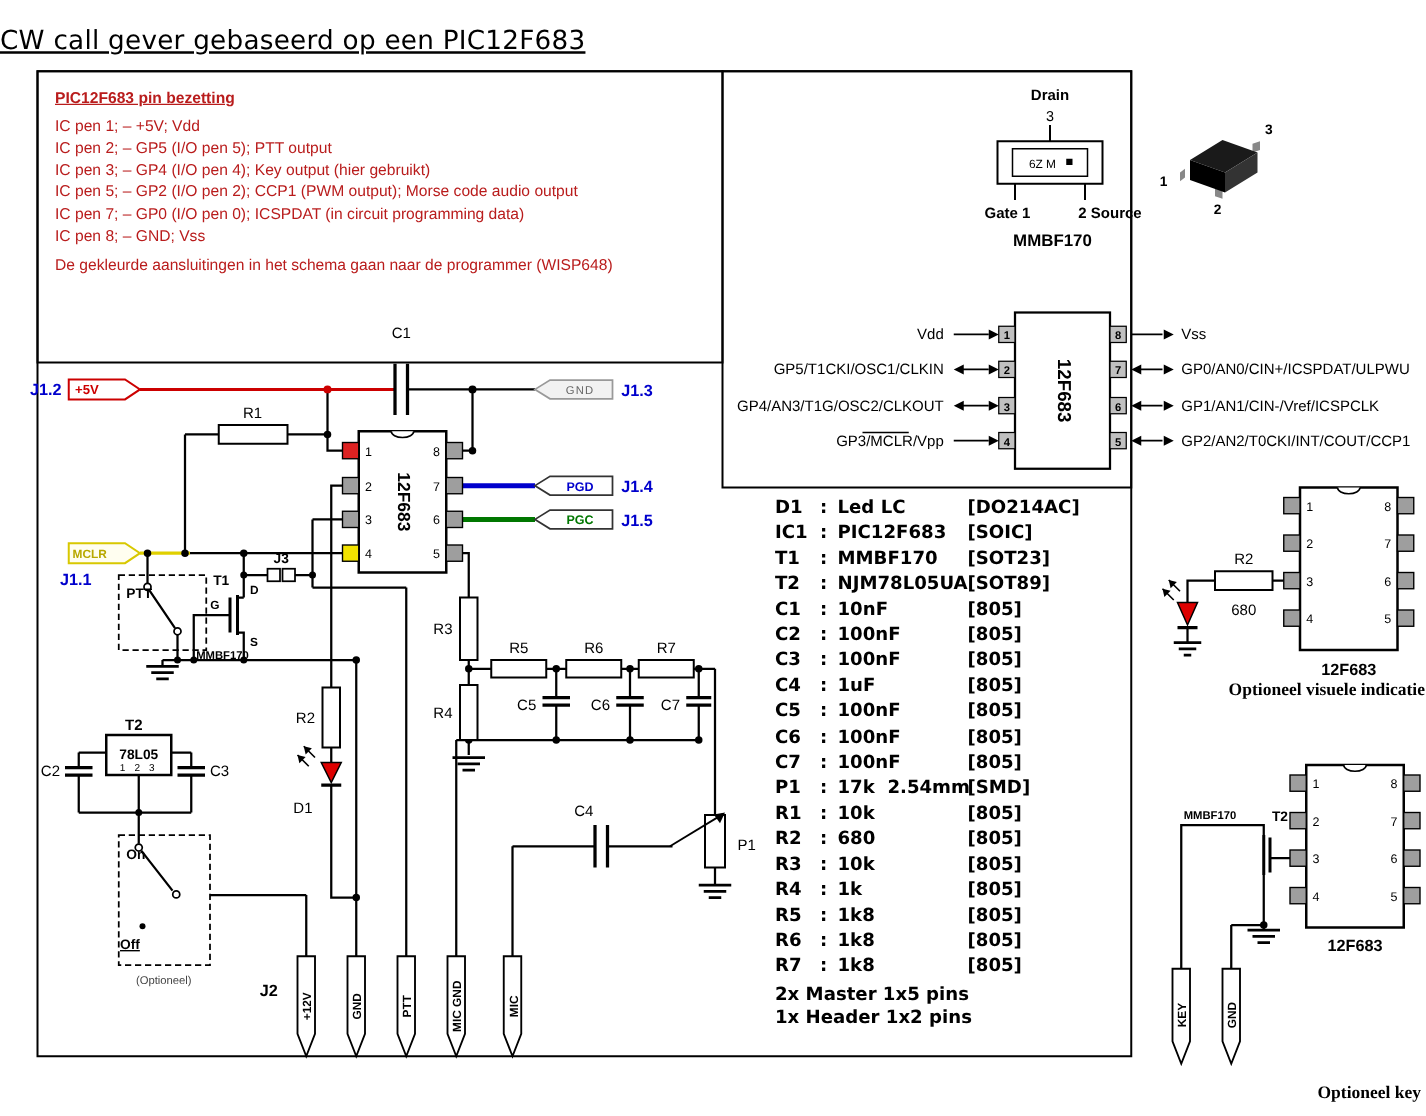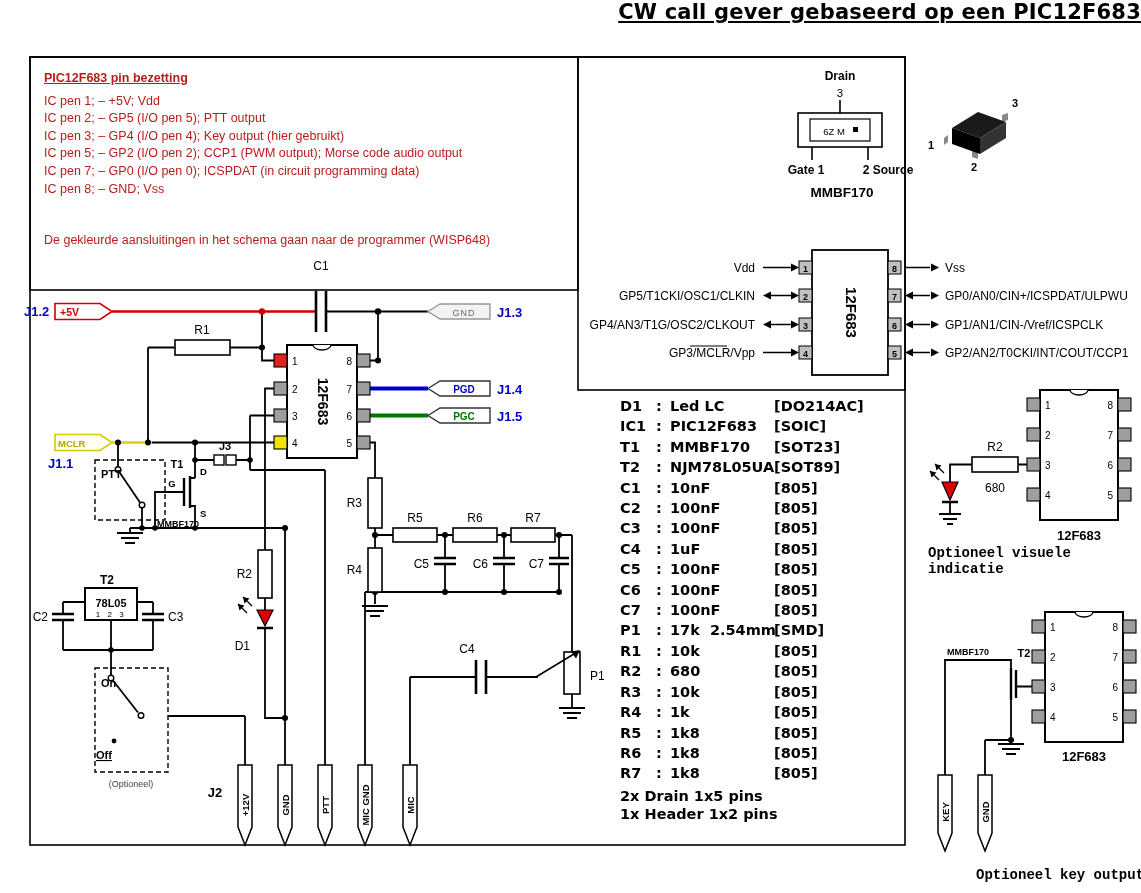--- a/index.html
+++ b/index.html
@@ -1,31 +1,31 @@
 <!DOCTYPE html>
 <html><head>
 <meta charset="utf-8">
 <style>
   *{margin:0;padding:0;box-sizing:border-box}
   html,body{background:#fff}
   body{font-family:"Liberation Sans",sans-serif;color:#000}
   .stage{position:relative;width:1141px;height:893px;background:#fff;overflow:hidden}
   .stage>svg{position:absolute;left:0;top:0}
   .abs{position:absolute}
-  .title{left:0;top:0;width:1141px;text-align:right;font-family:"DejaVu Sans",sans-serif;
-         font-weight:bold;font-size:21px;text-decoration:underline;letter-spacing:.2px}
+  .title{left:0;top:20px;width:1141px;text-align:left;font-family:"DejaVu Sans",sans-serif;
+         font-weight:normal;font-size:21px;text-decoration:underline;letter-spacing:.2px}
   .infobox{left:44px;top:70px;width:522px;color:#b91c1c;font-size:12.5px;line-height:17.6px}
   .ib-head{font-weight:bold;text-decoration:underline;margin-bottom:5px}
-  .ib-note{margin-top:34px}
+  .ib-note{margin-top:6px}
   .parts{left:620px;top:396px;width:285px;font-family:"DejaVu Sans",sans-serif;font-weight:bold;font-size:14.5px}
   .prow{display:grid;grid-template-columns:36px 14px 104px auto;line-height:20.4px}
   .pdesc{white-space:pre}
   .pextra{line-height:17.8px}
   .pextra.first{margin-top:4px}
-  .cap{font-family:Liberation Mono, monospace;font-weight:bold;font-size:14px;text-align:left}
+  .cap{font-family:Liberation Serif, serif;font-weight:bold;font-size:14px;text-align:right}
   .cap1{left:928px;top:545px;width:212px}
   .cap2{left:976px;top:867px;width:204px}
   svg text{font-family:"Liberation Sans",sans-serif}
 </style>
 </head>
 <body>
 
 <div class="stage">
 
 <svg width="1141" height="893" viewBox="0 0 1141 893">
@@ -491,20 +491,20 @@
         <span>:</span>
         <span class="pdesc">1k8</span>
         <span class="ppkg">[805]</span>
       </div>
   <div class="prow">
         <span class="pref">R7</span>
         <span>:</span>
         <span class="pdesc">1k8</span>
         <span class="ppkg">[805]</span>
       </div>
-  <div class="pextra first">2x Drain 1x5 pins</div>
+  <div class="pextra first">2x Master 1x5 pins</div>
   <div class="pextra">1x Header 1x2 pins</div>
 </div>
 
 <div class="abs cap cap1">Optioneel visuele indicatie</div>
 <div class="abs cap cap2">Optioneel key output</div>
 
 </div>
 
 </body></html>

